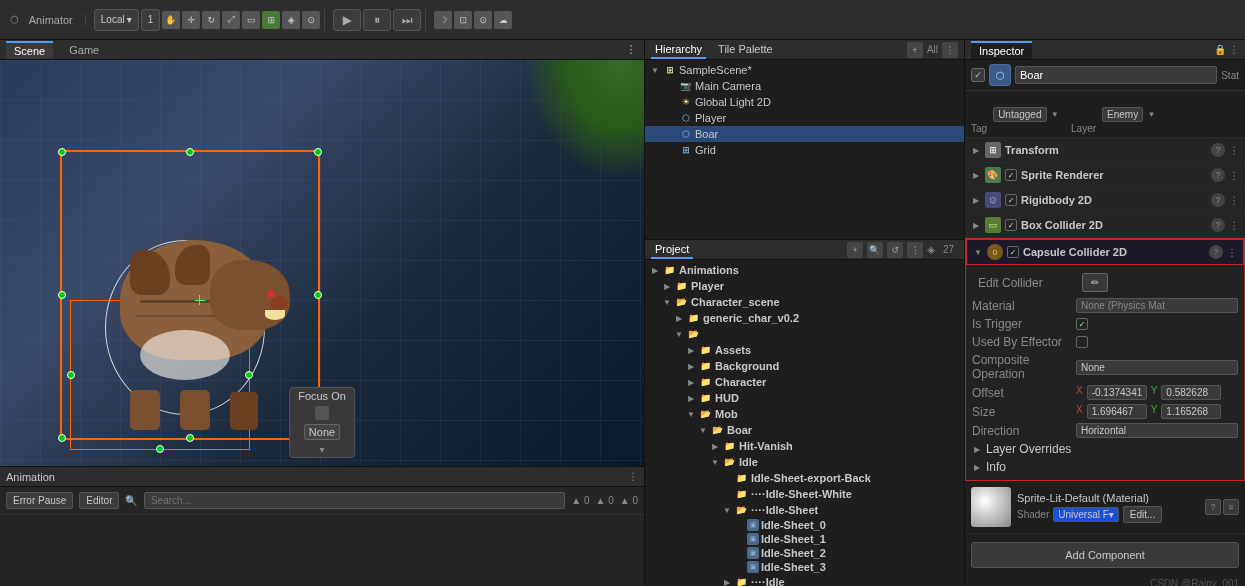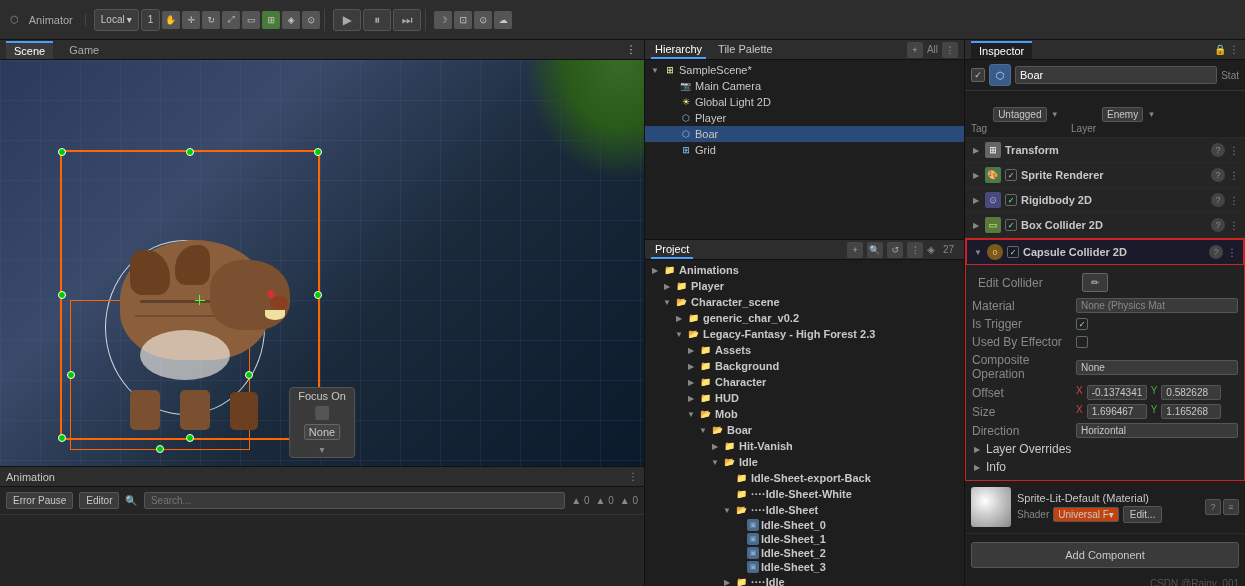--- a/index.html
+++ b/index.html
@@ -711,21 +711,21 @@
     }
     .mat-shader {
       font-size: 10px;
       color: #888;
       display: flex;
       align-items: center;
       gap: 4px;
       margin-top: 2px;
     }
     .mat-shader-val {
-      background: #c2410c;
+      background: #1d4ed8;
       border: 1px solid #555;
       border-radius: 2px;
       padding: 1px 4px;
       font-size: 10px;
       color: #c8c8c8;
       cursor: pointer;
     }
     .mat-edit-btn {
       background: #3a3a3a;
       border: 1px solid #555;
@@ -984,21 +984,20 @@
           <span class="proj-label">Character_scene</span>
         </div>
         <div class="proj-item" style="padding-left:28px;">
           <span class="proj-arrow">▶</span>
           <span class="proj-icon folder">📁</span>
           <span class="proj-label">generic_char_v0.2</span>
         </div>
         <div class="proj-item" style="padding-left:28px;">
           <span class="proj-arrow">▼</span>
           <span class="proj-icon folder">📂</span>
-          <span class="proj-label">Legacy-Fantasy - High Forest 2.3</span>
         </div>
         <div class="proj-item" style="padding-left:40px;">
           <span class="proj-arrow">▶</span>
           <span class="proj-icon folder">📁</span>
           <span class="proj-label">Assets</span>
         </div>
         <div class="proj-item" style="padding-left:40px;">
           <span class="proj-arrow">▶</span>
           <span class="proj-icon folder">📁</span>
           <span class="proj-label">Background</span>

